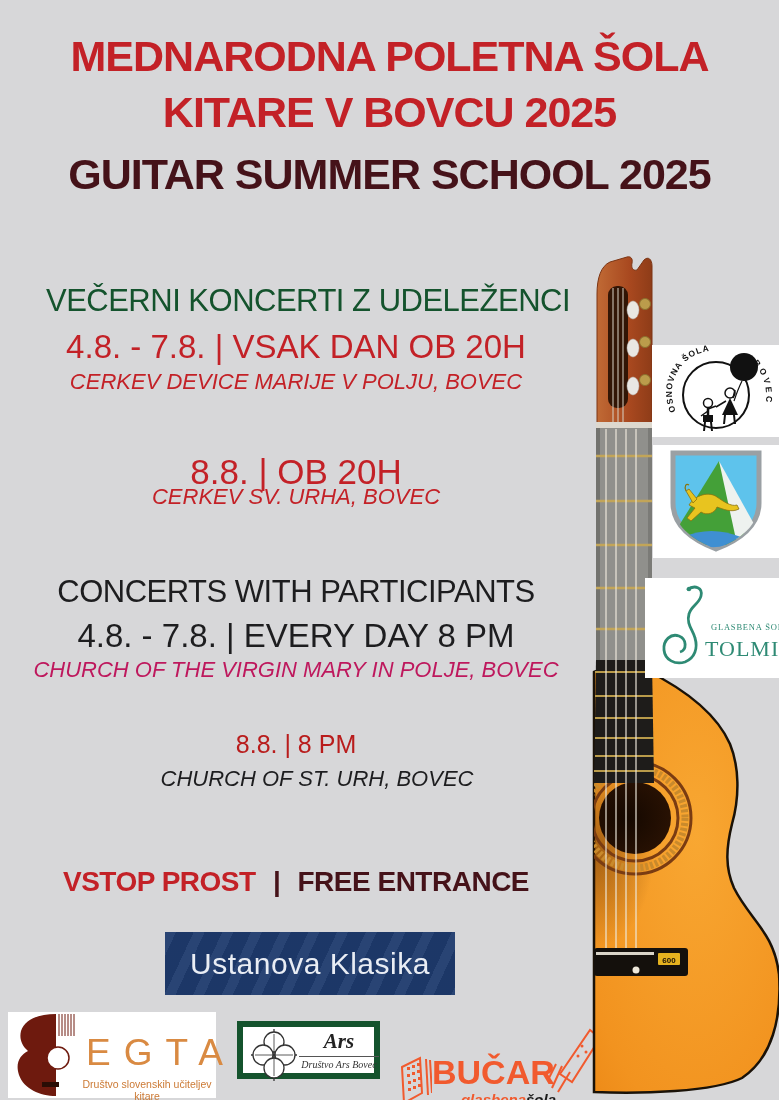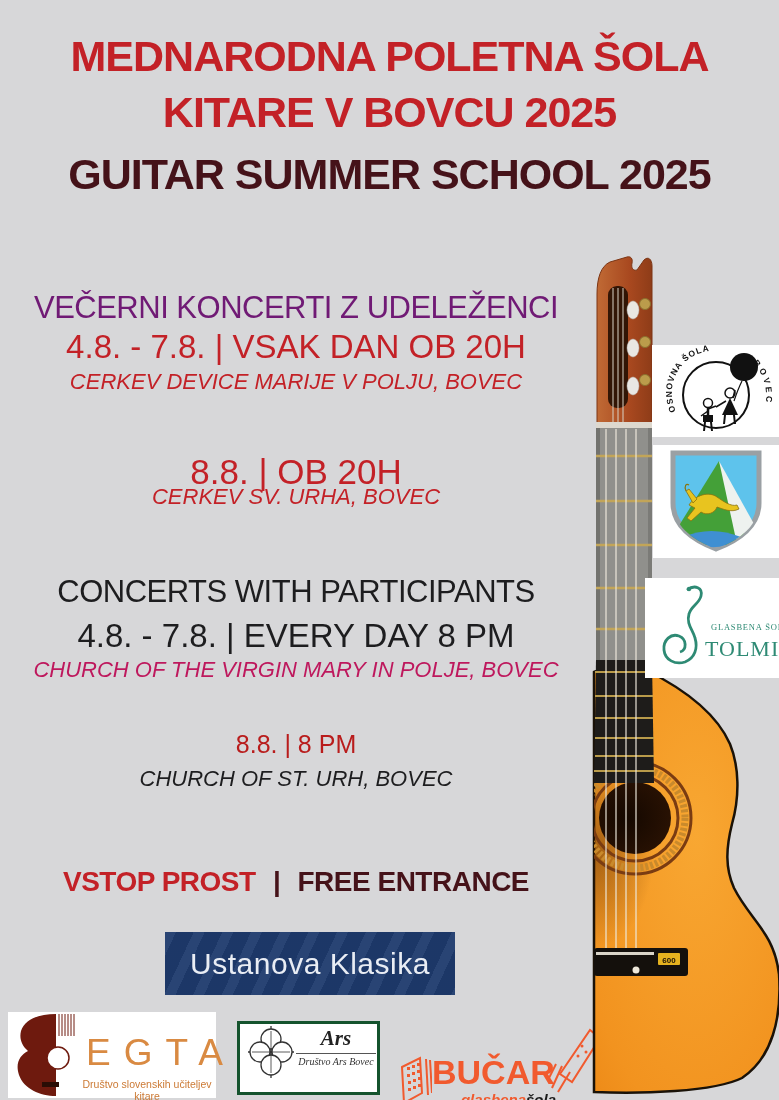--- a/index.html
+++ b/index.html
@@ -14,30 +14,30 @@
   .title-sl{
     left:0;top:28px;width:779px;line-height:56px;
     font-size:43px;font-weight:700;letter-spacing:-1px;color:#c32127;
   }
   .title-en{
     left:0;top:146px;width:779px;line-height:56px;
     font-size:43px;font-weight:700;letter-spacing:-1px;color:#451219;
   }
   
   .col{left:0;width:592px;text-align:center;}
-  .sec-head-red{top:290px;font-size:31px;color:#701a75;letter-spacing:-0.5px;}
+  .sec-head-red{top:283px;font-size:31px;color:#14532d;letter-spacing:-0.5px;margin-left:12px;}
   .date-red1{top:328px;font-size:33px;color:#c32127;}
   .venue-red1{top:369px;font-size:22px;font-style:italic;color:#c32127;}
   .date-red2{top:452px;font-size:35px;color:#c32127;}
   .venue-red2{top:484px;font-size:22px;font-style:italic;color:#c32127;}
   .sec-head-blk{top:574px;font-size:31px;color:#1d1d1f;letter-spacing:-0.5px;}
   .date-blk1{top:617px;font-size:33px;color:#1d1d1f;}
   .venue-blk1{top:657px;font-size:22px;font-style:italic;color:#be185d;}
   .date-blk2{top:730px;font-size:25px;color:#b91c1c;}
-  .venue-blk2{top:766px;font-size:22px;font-style:italic;color:#1d1d1f;}
+  .venue-blk2{top:766px;font-size:22px;font-style:italic;color:#1d1d1f;margin-left:21px;}
   .entrance{top:866px;font-size:28px;font-weight:700;letter-spacing:-0.5px;}
   .entrance .sl{color:#c32127;}
   .entrance .sep{color:#451219;padding:0 10px;}
   .entrance .en{color:#451219;}
   
   .banner{
     left:165px;top:932px;width:290px;height:63px;
     background:
       repeating-linear-gradient(115deg, rgba(255,255,255,0.05) 0 10px, rgba(0,0,0,0.06) 10px 26px),
       #1e3a6d;
@@ -54,22 +54,22 @@
   .egta-inner{position:relative;width:100%;height:100%;padding-left:19px;}
   .egta-name{
     position:absolute;left:78px;top:20px;
     font-size:37px;color:#d98a42;letter-spacing:13px;font-weight:400;
   }
   .egta-tag{
     position:absolute;left:72px;top:66px;width:134px;
     font-size:10.5px;color:#cc7a35;text-align:center;letter-spacing:0;
   }
   .ars-box{
-    left:237px;top:1021px;width:143px;height:74px;z-index:6;
-    border:3px solid #14532d;box-sizing:border-box;
+    left:237px;top:1021px;width:143px;height:58px;z-index:6;
+    border:6px solid #14532d;box-sizing:border-box;
   }
   .ars-inner{position:relative;width:100%;height:100%;font-family:"Liberation Serif", serif;}
   .ars-name{
     position:absolute;left:58px;top:2px;width:76px;text-align:center;
     font-size:21px;font-style:italic;font-weight:700;color:#222;
   }
   .ars-line{position:absolute;left:56px;top:29px;width:80px;border-top:1px solid #555;}
   .ars-tag{
     position:absolute;left:52px;top:32px;width:88px;text-align:center;
     font-size:10px;font-style:italic;color:#333;

